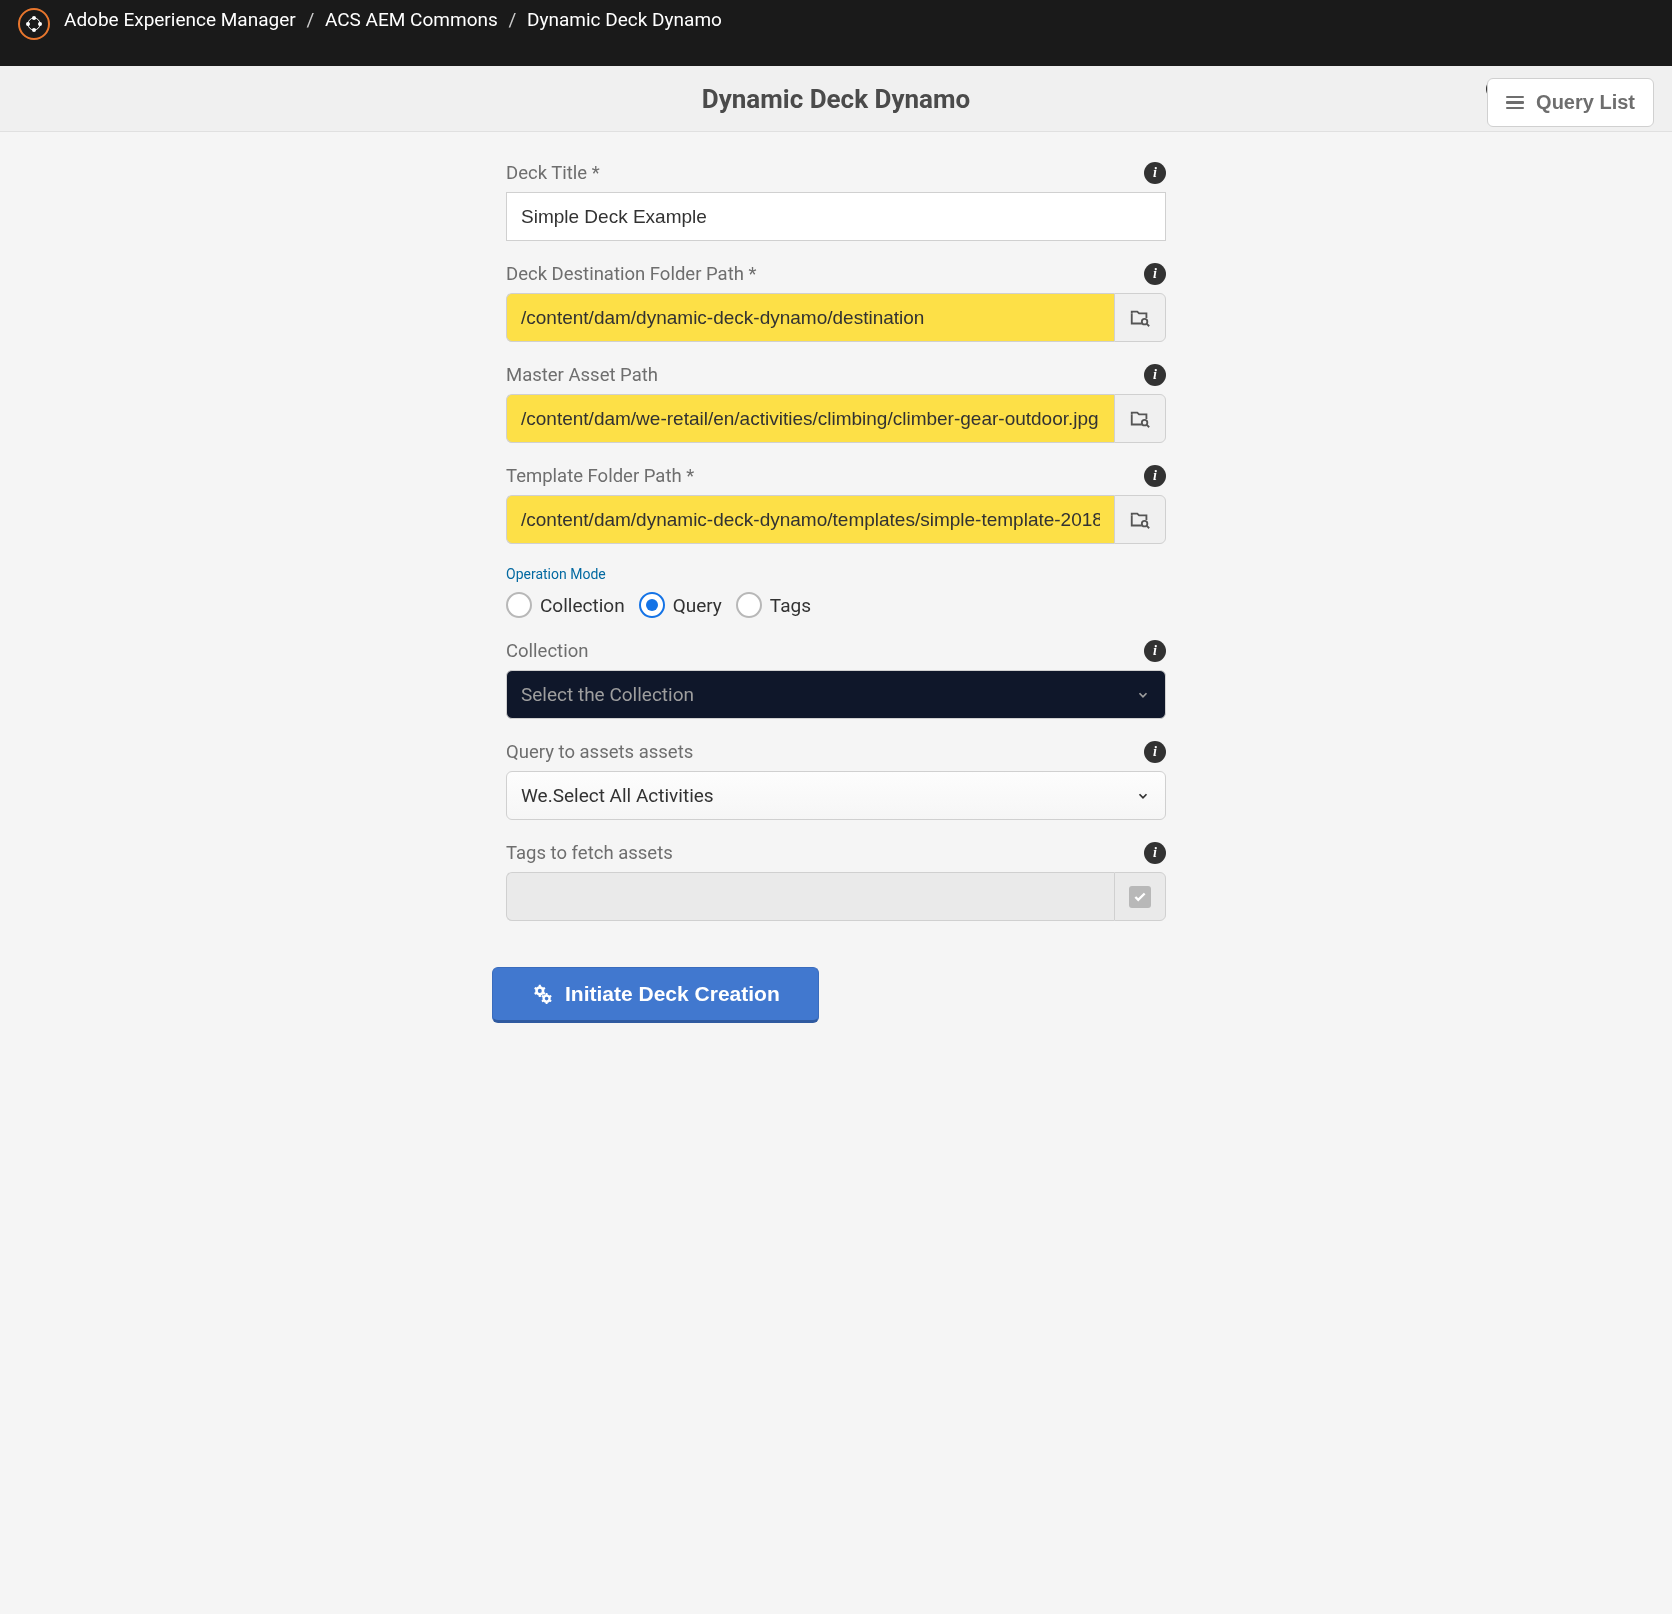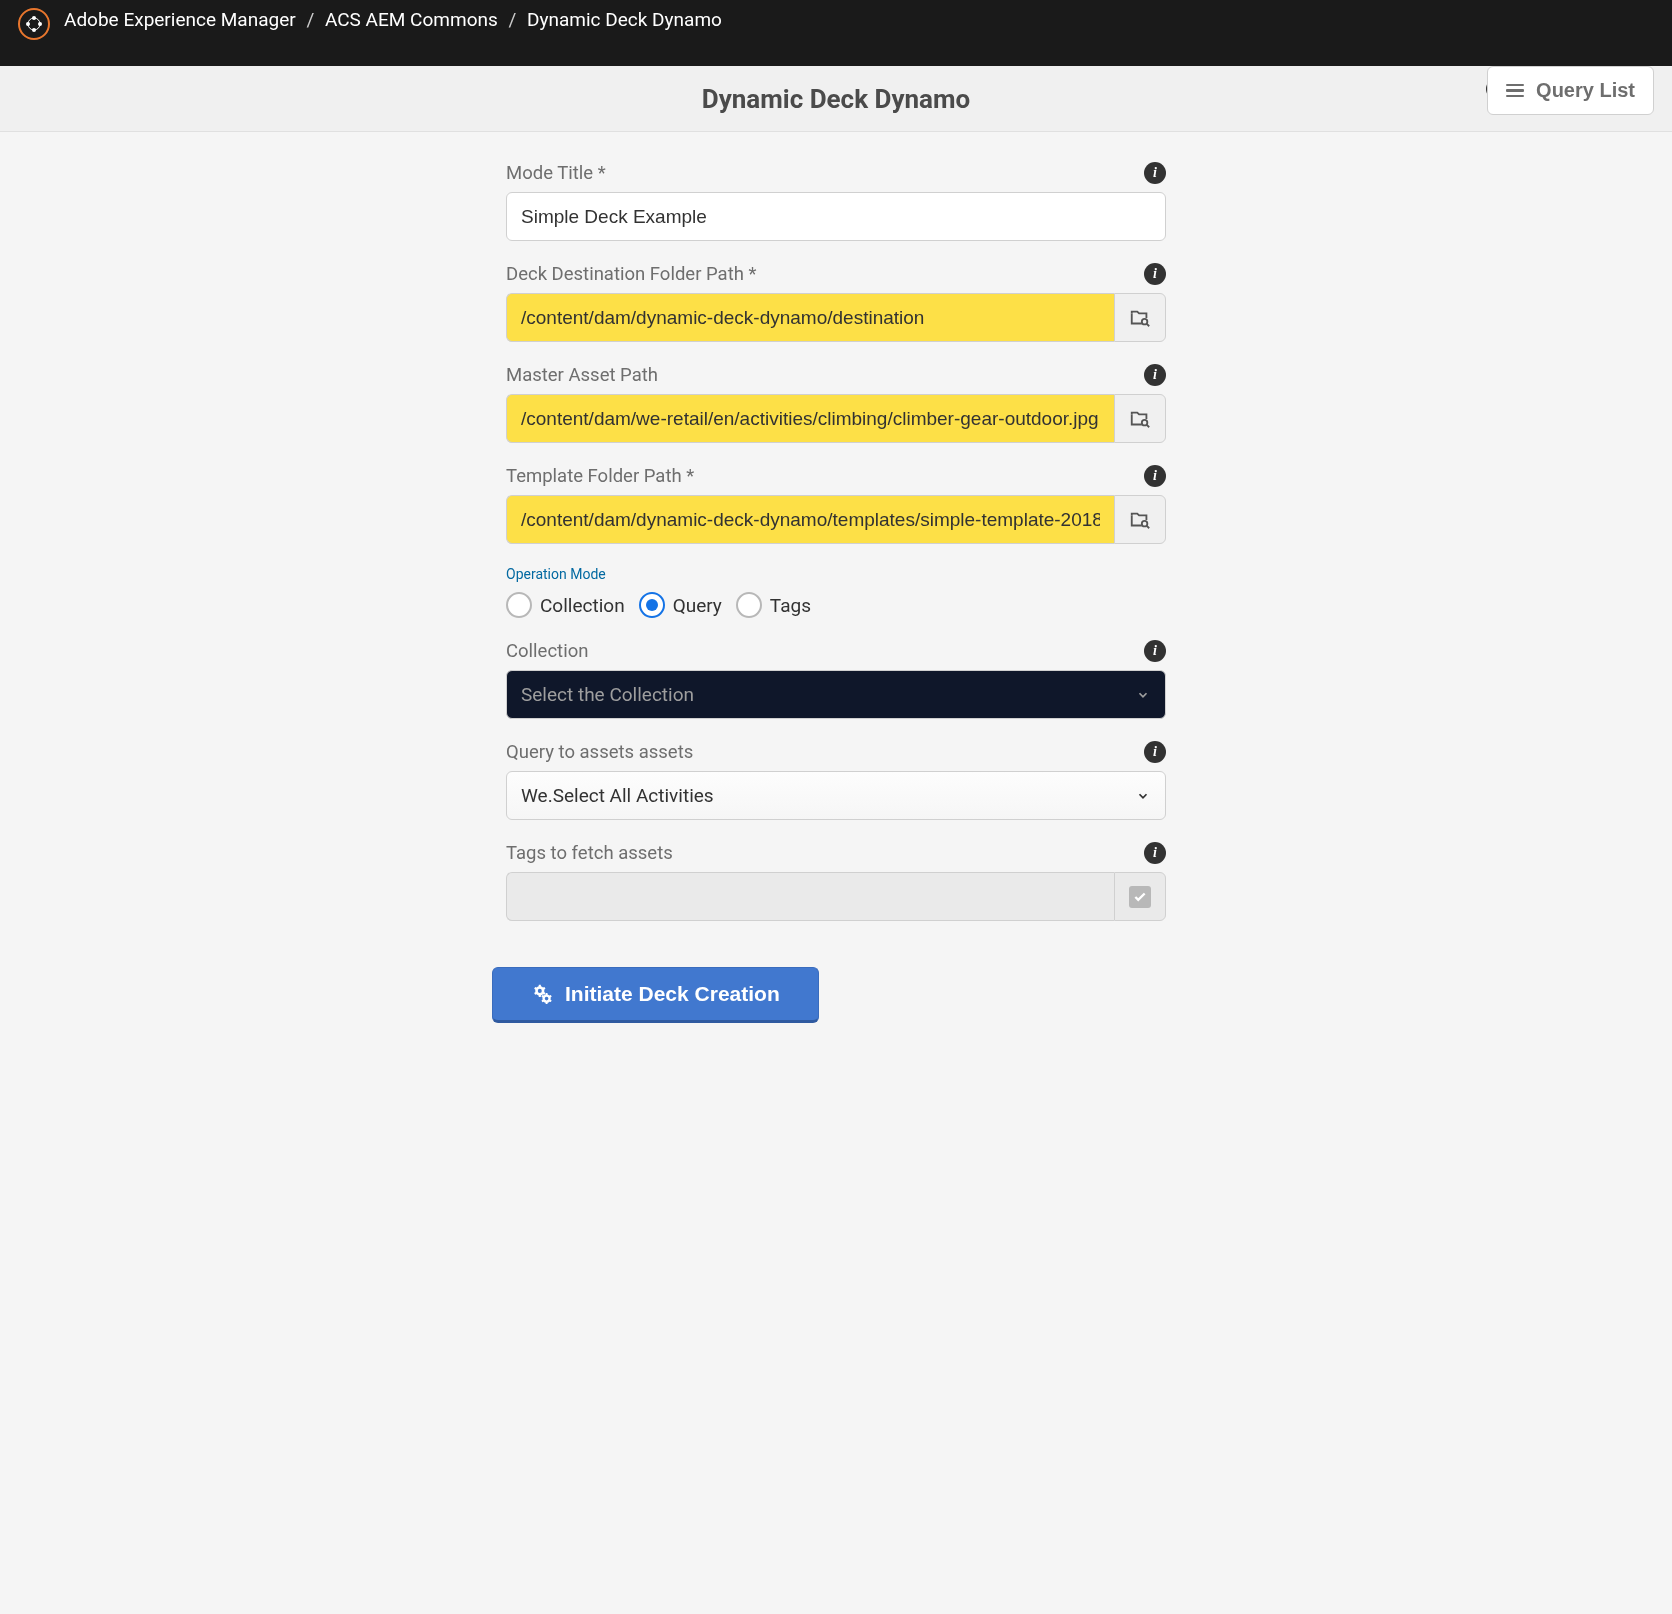--- a/index.html
+++ b/index.html
@@ -56,21 +56,21 @@
   color: #4b4b4b;
 }
 .info-icon-header {
   position: absolute;
   right: 164px;
   top: 12px;
 }
 .query-list-btn {
   position: absolute;
   right: 18px;
-  top: 0;
+  top: 12px;
   background: #fff;
   border: 1px solid #d0d0d0;
   border-radius: 6px;
   padding: 12px 18px;
   font-size: 20px;
   font-weight: 700;
   color: #6e6e6e;
   display: flex;
   align-items: center;
   gap: 12px;
@@ -119,21 +119,21 @@
   font-weight: bold;
   font-size: 14px;
   cursor: pointer;
   flex-shrink: 0;
 }
 .info-icon::before { content: "i"; }
 .text-input {
   width: 100%;
   height: 49px;
   border: 1px solid #d0d0d0;
-  border-radius: 6px;
+  border-radius: 0;
   background: #fff;
   padding: 0 14px;
   font-size: 19px;
   color: #323232;
   outline: none;
 }
 .path-row {
   display: flex;
   width: 100%;
 }
@@ -313,21 +313,21 @@
         <span></span>
       </span>
     <span>Query List</span>
   </button>
 </div>
 
 <div class="form-container">
 
   <div class="field">
     <div class="field-label-row">
-      <span class="field-label">Mode Title *</span>
+      <span class="field-label">Deck Title *</span>
       <span class="info-icon"></span>
     </div>
     <input class="text-input" value="Simple Deck Example" style="">
   </div>
 
   <div class="field">
     <div class="field-label-row">
       <span class="field-label">Deck Destination Folder Path *</span>
       <span class="info-icon"></span>
     </div>

